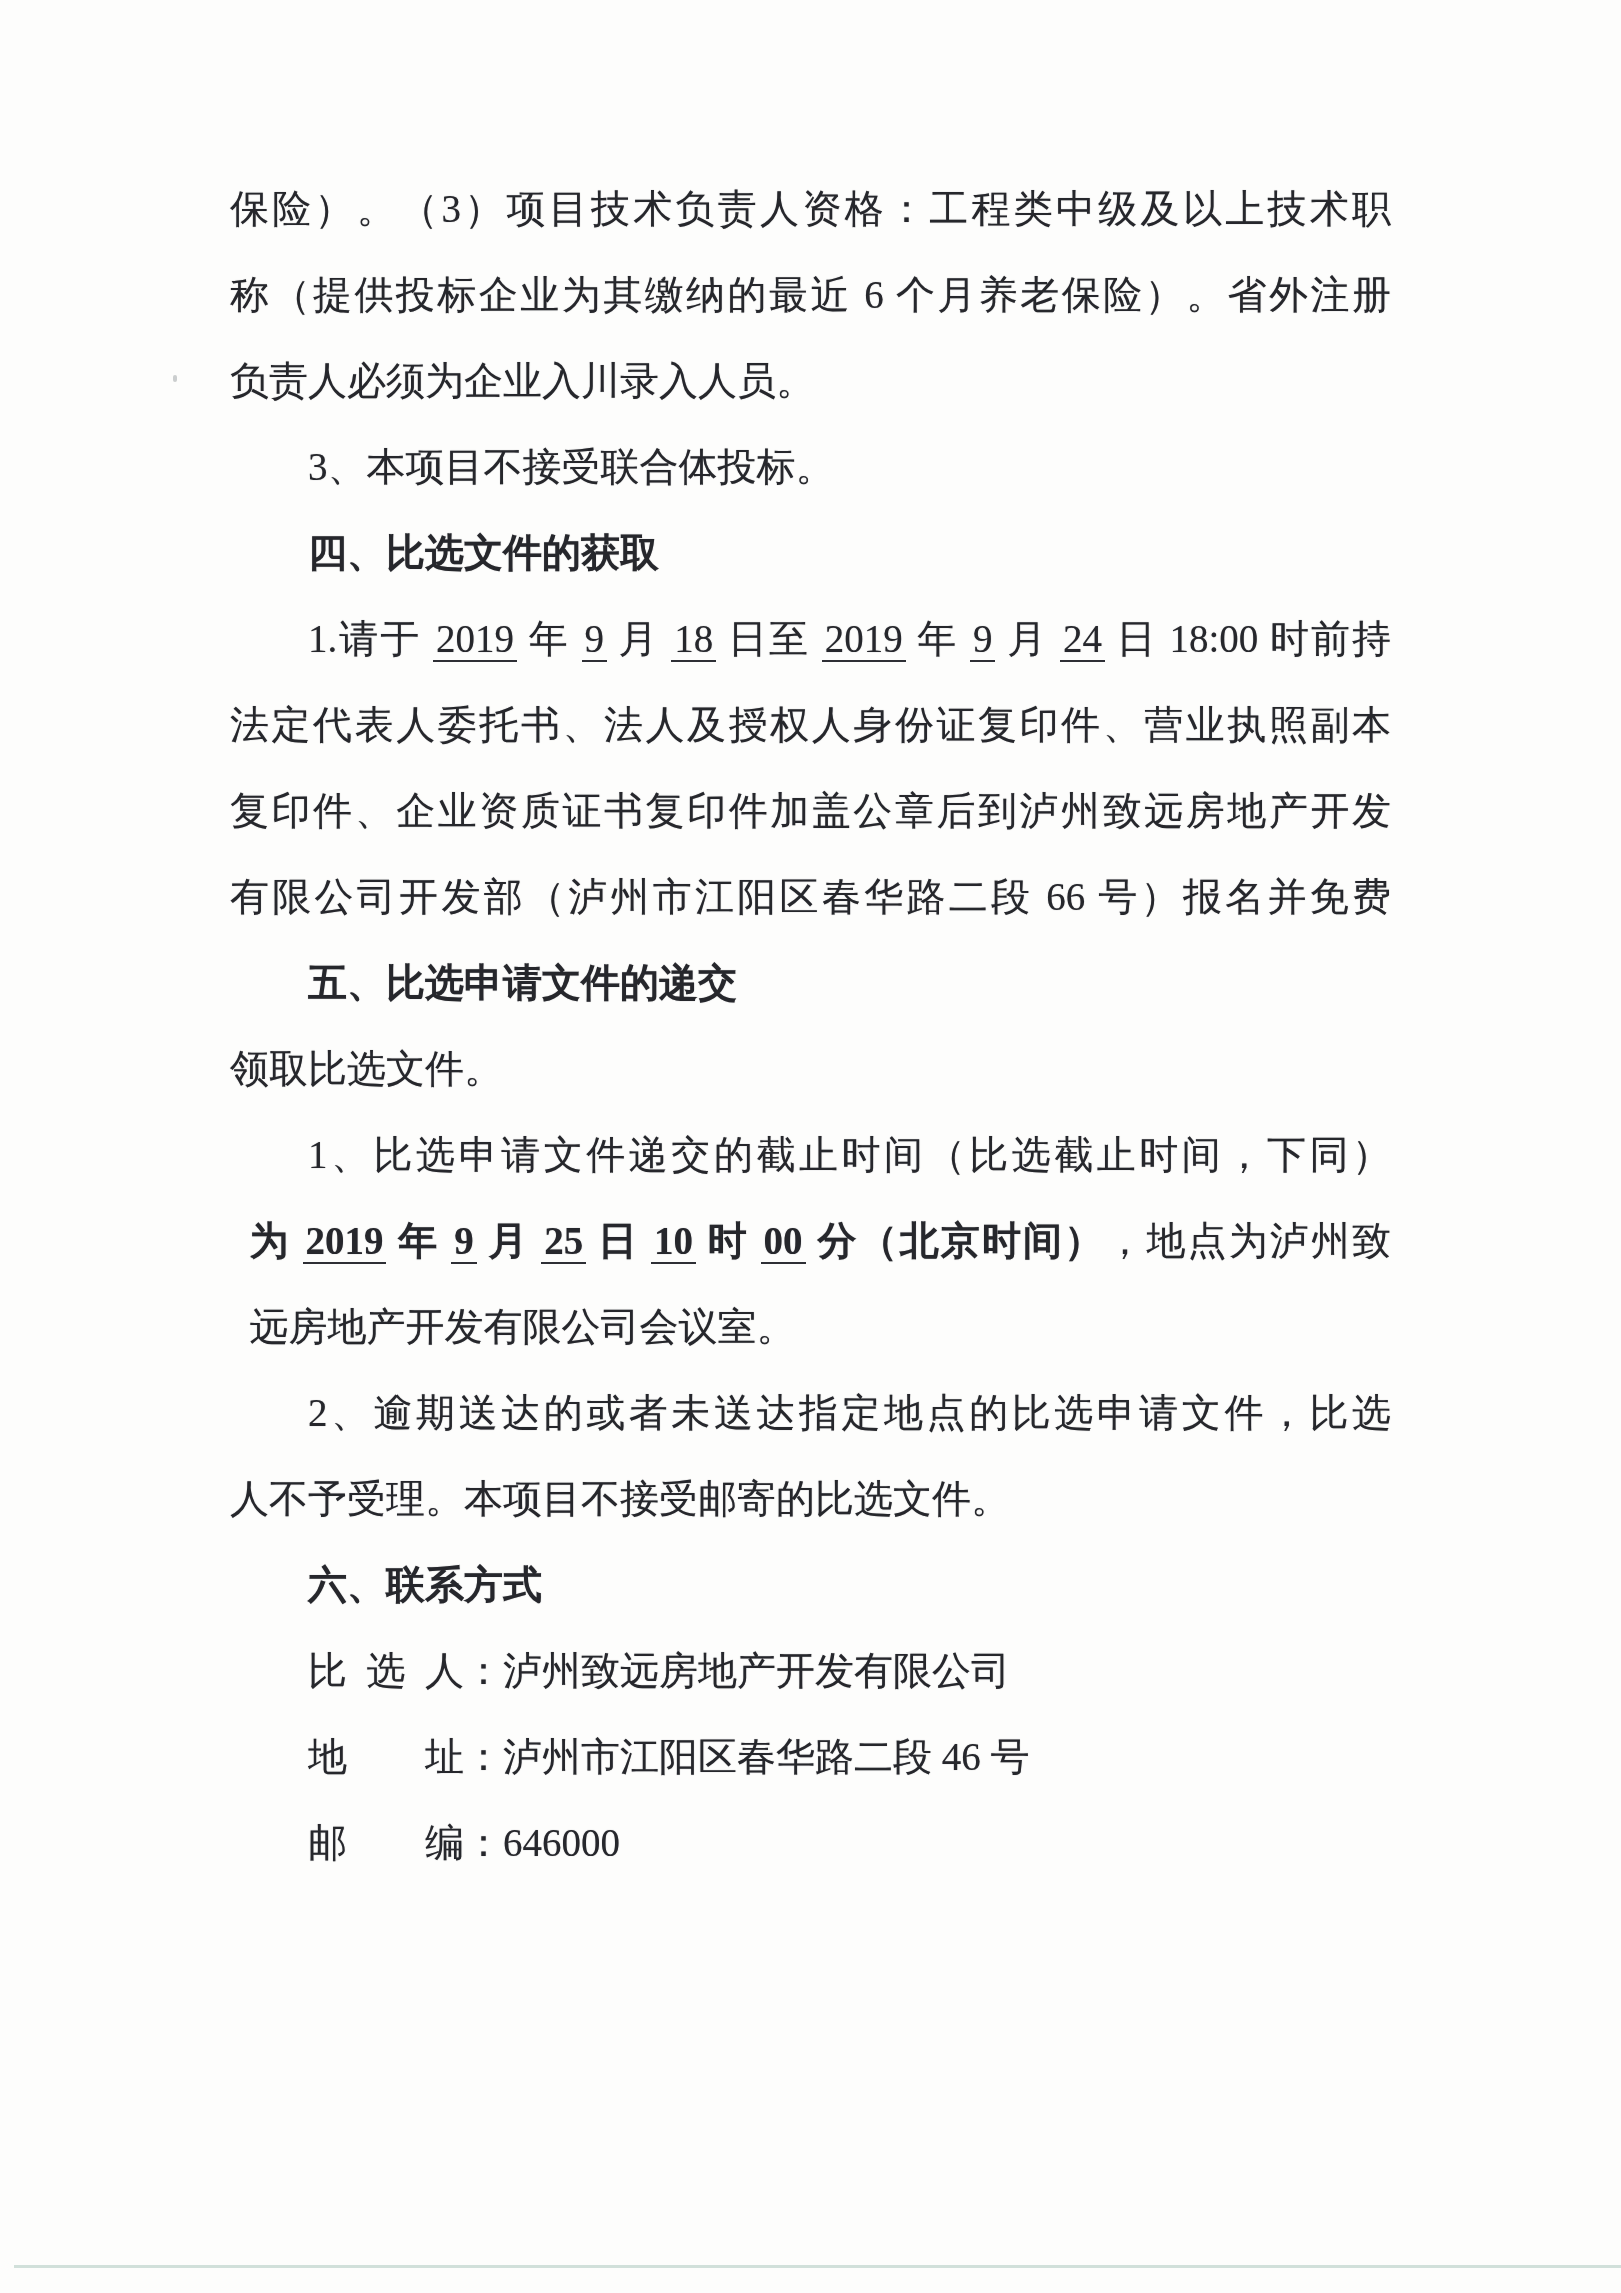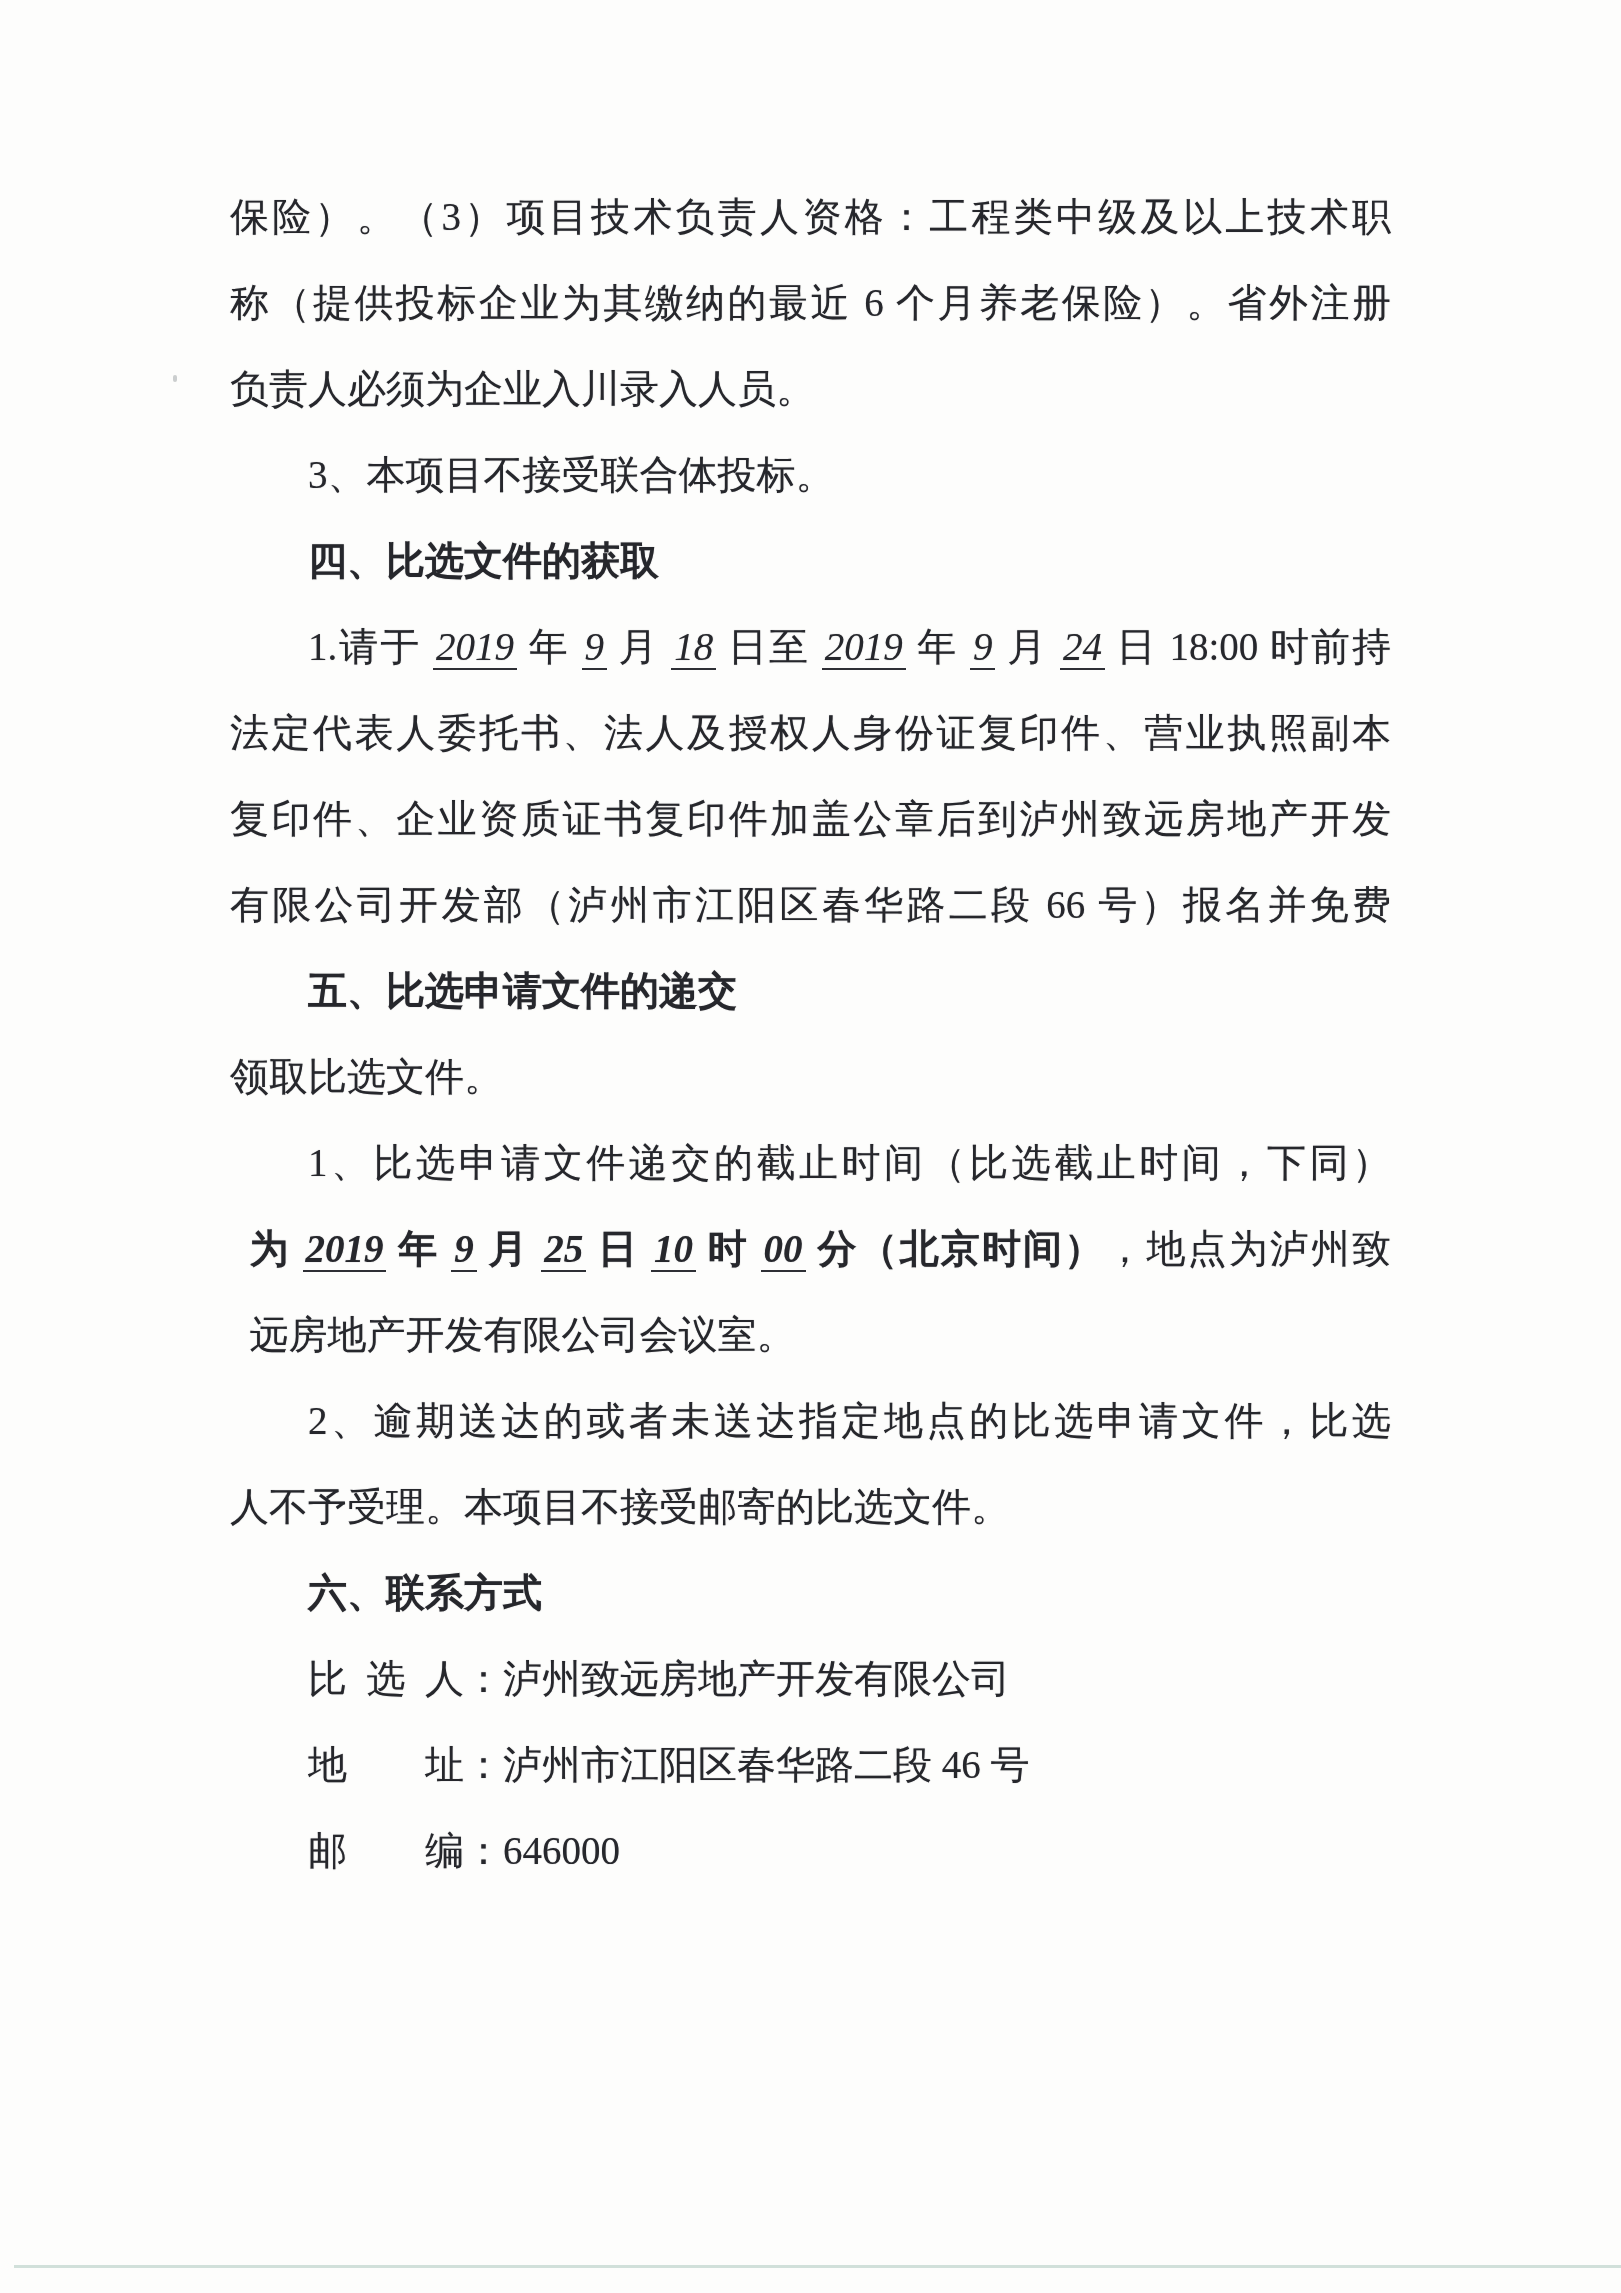--- a/index.html
+++ b/index.html
@@ -7,42 +7,41 @@
     position:relative;
     width:1621px;height:2294px;
     margin:0 auto;
     background:#fdfdfc;
     overflow:hidden;
     font-family:"Liberation Serif","DejaVu Serif",serif;
     color:#26272c;
   }
   .doc-body{
     position:absolute;
-    top:174px;left:230px;width:1161px;
+    top:166px;left:230px;width:1161px;
     font-size:39px;
     text-shadow:0 0 1px rgba(40,40,46,.45);
   }
   .line{
     height:86px;
     line-height:86px;
     white-space:nowrap;
     text-align:left;
   }
   .line.just{
     white-space:normal;
     text-align:justify;
     text-align-last:justify;
   }
   .line.ind{ text-indent:2em; }
   .line.off{ padding-left:19.6px; }
   .b{ font-weight:700; }
   .u{
     border-bottom:2.9px solid #2e2f35;
     padding:0 2.9px;
-    font-style:italic;
   }
   .label4{
     display:inline-block;
     width:4em;
     text-align:justify;
     text-align-last:justify;
     text-indent:0;
     vertical-align:baseline;
   }
   .scan-line{

